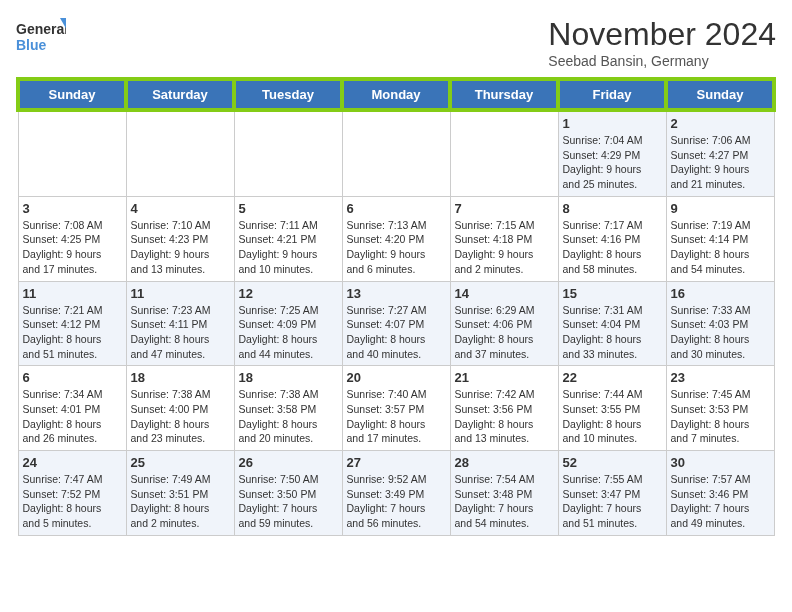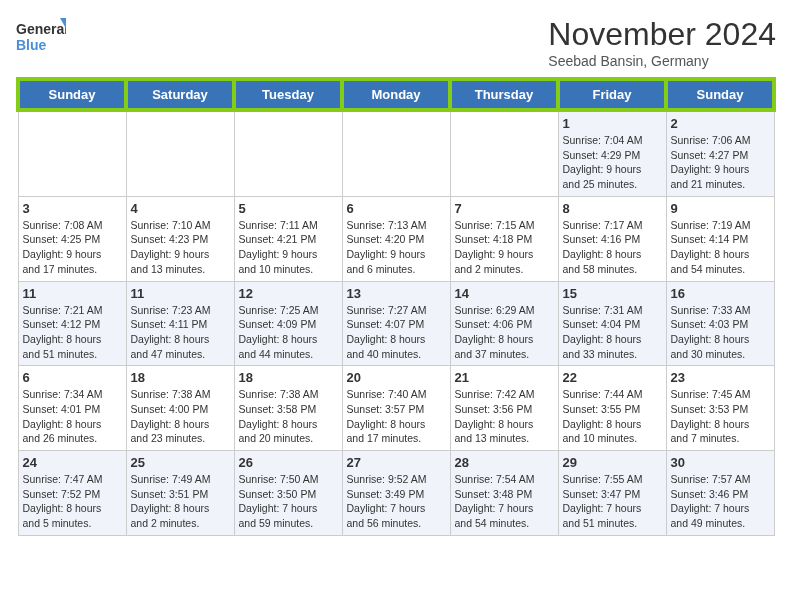--- a/index.html
+++ b/index.html
@@ -282,21 +282,21 @@
 Sunset: 3:49 PM
 Daylight: 7 hours and 56 minutes.</div>
         </td>
         <td>
           <span class="day-num">28</span>
           <div class="day-info">Sunrise: 7:54 AM
 Sunset: 3:48 PM
 Daylight: 7 hours and 54 minutes.</div>
         </td>
         <td>
-          <span class="day-num">29</span>
+          <span class="day-num">52</span>
           <div class="day-info">Sunrise: 7:55 AM
 Sunset: 3:47 PM
 Daylight: 7 hours and 51 minutes.</div>
         </td>
         <td>
           <span class="day-num">30</span>
           <div class="day-info">Sunrise: 7:57 AM
 Sunset: 3:46 PM
 Daylight: 7 hours and 49 minutes.</div>
         </td>

